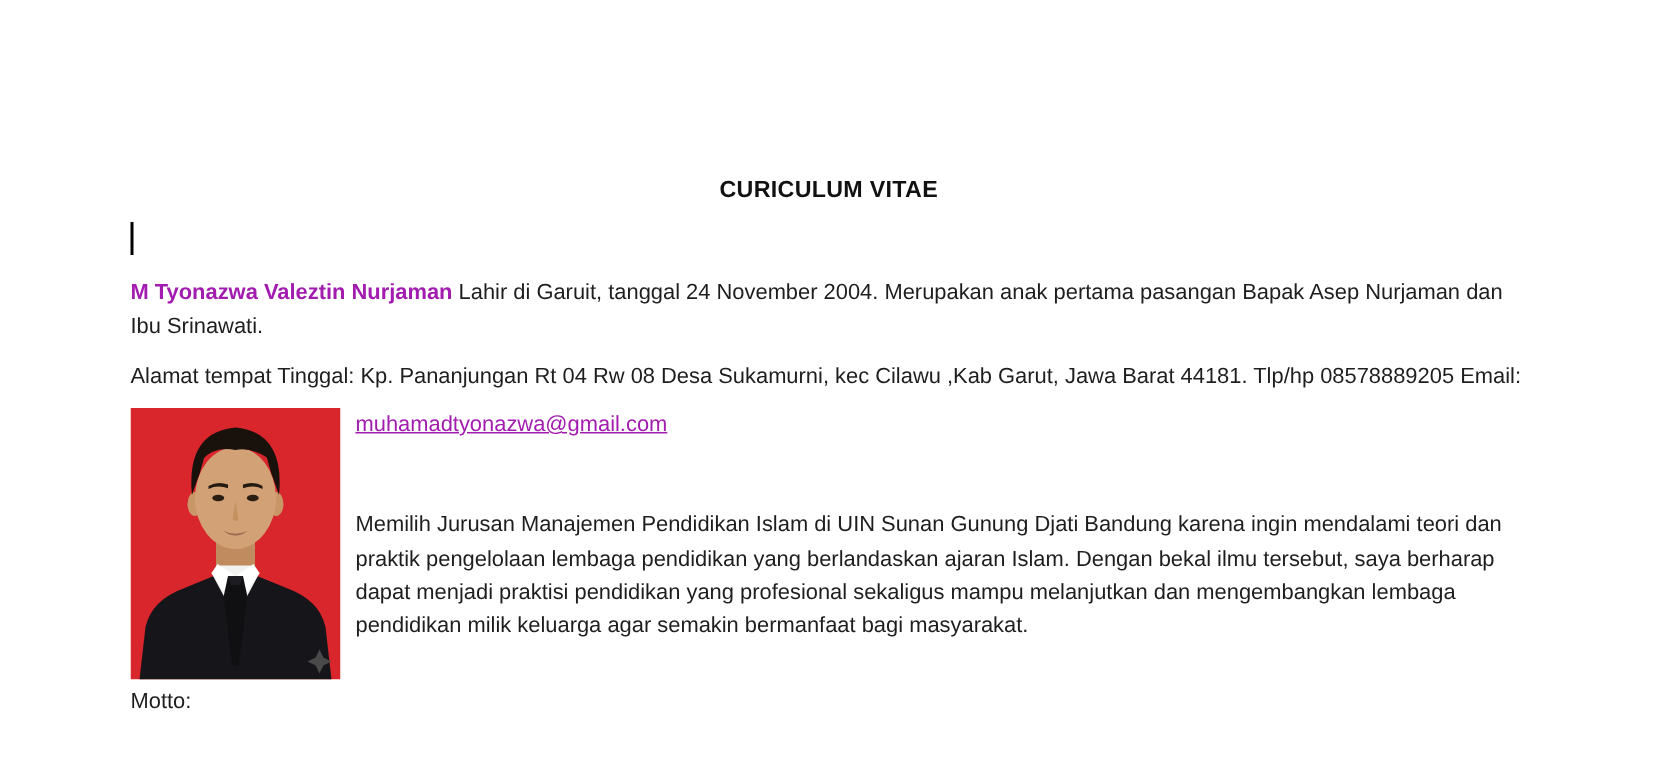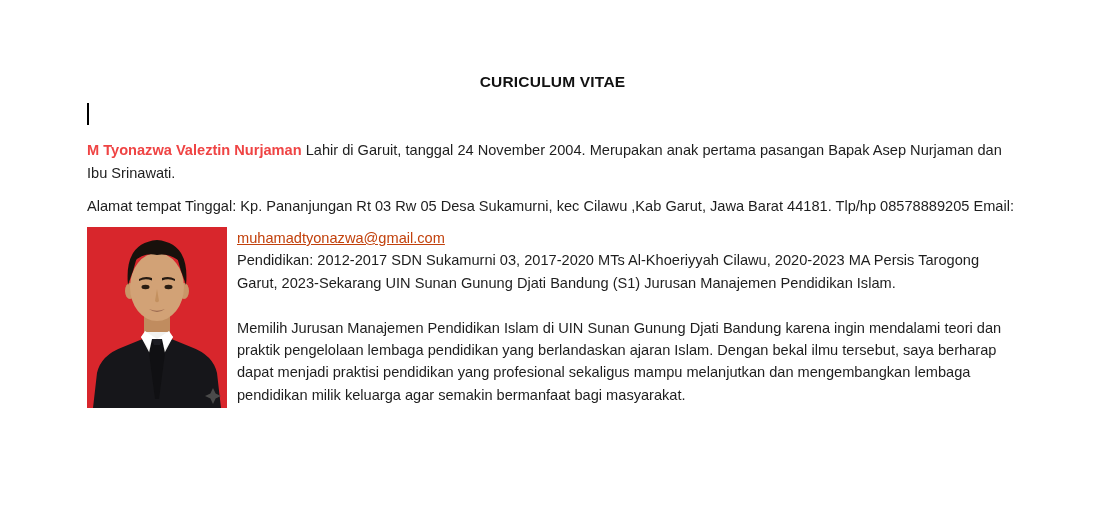--- a/index.html
+++ b/index.html
@@ -7,61 +7,61 @@
     position:relative;
     width:1105px; height:505px;
     background:#ffffff;
     font-family:"Liberation Sans","DejaVu Sans",sans-serif;
     font-size:14.6px;
     color:#1e1e1e;
     overflow:hidden;
   }
   .content { margin:0 87px; }
   .doc-title {
-    margin:0; padding-top:73px;
+    margin:0; padding-top:118px;
     text-align:center;
     font-size:15.5px; font-weight:bold;
     letter-spacing:0.2px;
     color:#111;
   }
   .caret-line { height:24px; margin-top:12px; }
   .caret {
     display:inline-block;
     width:2px; height:22px;
     background:#000;
     vertical-align:top;
   }
   p { margin:0; }
   .para { line-height:23px; }
   .intro { margin-top:12px; }
-  .intro b { font-weight:bold; color:#ef4444; }
+  .intro b { font-weight:bold; color:#a21caf; }
   .address-line { margin-top:10px; white-space:nowrap; }
   .photo-row { margin-top:9px; display:flex; align-items:flex-start; }
   .photo-frame { flex:0 0 140px; width:140px; height:181px; }
   .photo-frame svg { display:block; }
   .beside-text { margin-left:10px; line-height:22.4px; flex:1 1 auto; }
-  .email-link { color:#c2410c; text-decoration:underline; cursor:pointer; }
+  .email-link { color:#a21caf; text-decoration:underline; cursor:pointer; }
   .motto-label { margin-top:4px; line-height:23px; }
   .motto-quote { line-height:23px; }
 </style>
 </head>
 <body>
 
 <div class="page">
   <div class="content">
 
     <h1 class="doc-title">CURICULUM VITAE</h1>
 
     <div class="caret-line">
       <span class="caret"></span>
     </div>
 
     <p class="para intro"><b>M Tyonazwa Valeztin Nurjaman</b><span> Lahir di Garuit, tanggal 24 November 2004. Merupakan anak pertama pasangan Bapak Asep Nurjaman dan Ibu Srinawati.</span></p>
 
-    <p class="para address-line"><span>Alamat tempat Tinggal: Kp. Pananjungan Rt 03 Rw 05 Desa Sukamurni, kec Cilawu ,Kab Garut, Jawa Barat 44181. Tlp/hp 08578889205 Email:</span></p>
+    <p class="para address-line"><span>Alamat tempat Tinggal: Kp. Pananjungan Rt 04 Rw 08 Desa Sukamurni, kec Cilawu ,Kab Garut, Jawa Barat 44181. Tlp/hp 08578889205 Email:</span></p>
 
     <div class="photo-row">
 
       <div class="photo-frame">
         <svg width="140" height="181" viewBox="0 0 140 181" xmlns="http://www.w3.org/2000/svg">
           <rect x="0" y="0" width="140" height="181" fill="#d8262c"></rect>
 
           <rect x="57" y="88" width="26" height="28" fill="#c08c5f"></rect>
 
           <path d="M6,181 L10,146 Q14,128 36,120 L58,111 L82,111 L104,120 Q126,128 130,146 L134,181 Z" fill="#16161a"></path>
@@ -91,22 +91,23 @@
           <path d="M70,62 L68,74 Q70,76.5 72,74 Z" fill="#c3905f"></path>
 
           <path d="M62,82 Q70,85.5 78,82 Q70,88 62,82 Z" fill="#9c6a50"></path>
 
           <path d="M126,161 l2.6,5.4 5.4,2.6 -5.4,2.6 -2.6,5.4 -2.6,-5.4 -5.4,-2.6 5.4,-2.6 z" fill="#4a4a4a"></path>
         </svg>
       </div>
 
       <div class="beside-text">
         <a class="email-link">muhamadtyonazwa@gmail.com</a><br>
-        <span>Pendidikan: 2012-2017 SDN Sukamurni 03, 2017-2020 MTs Al-Khoeriyyah Cilawu, 2020-2023 MA Persis Tarogong Garut, 2023-Sekarang UIN Sunan Gunung Djati Bandung (S1) Jurusan Manajemen Pendidikan Islam.</span><br>
+        <br>
         <br>
         <span>Memilih Jurusan Manajemen Pendidikan Islam di UIN Sunan Gunung Djati Bandung karena ingin mendalami teori dan praktik pengelolaan lembaga pendidikan yang berlandaskan ajaran Islam. Dengan bekal ilmu tersebut, saya berharap dapat menjadi praktisi pendidikan yang profesional sekaligus mampu melanjutkan dan mengembangkan lembaga pendidikan milik keluarga agar semakin bermanfaat bagi masyarakat.</span>
       </div>
 
     </div>
 
+    <p class="motto-label">Motto:</p>
 
   </div>
 </div>
 
 </body></html>

